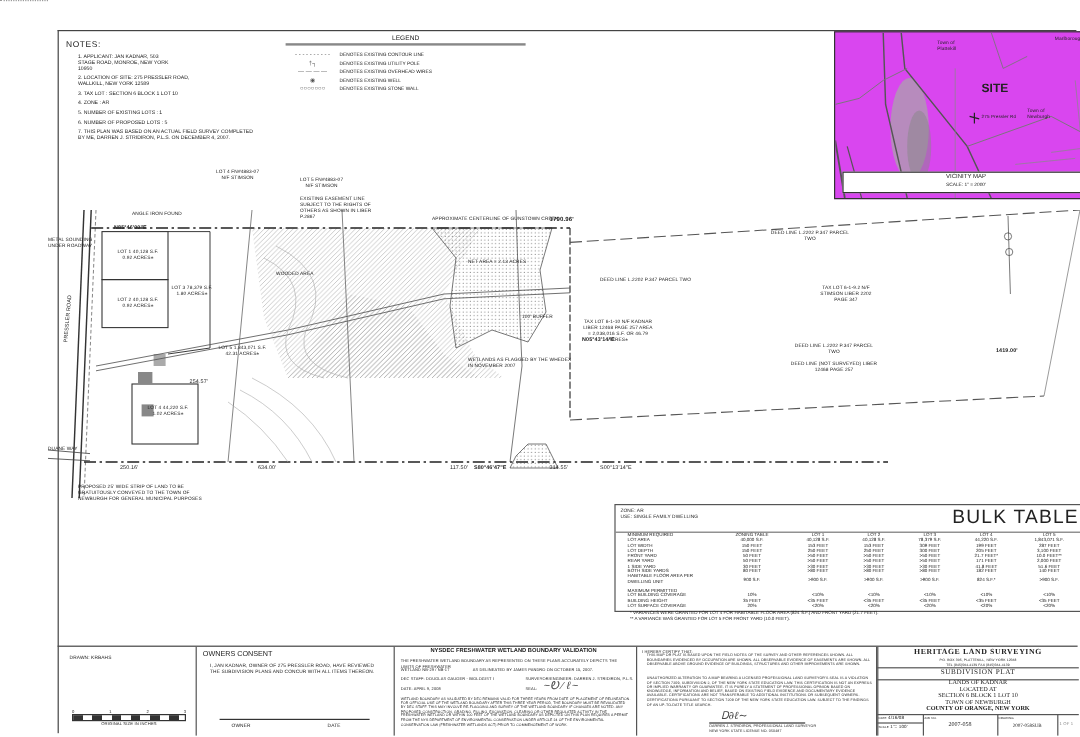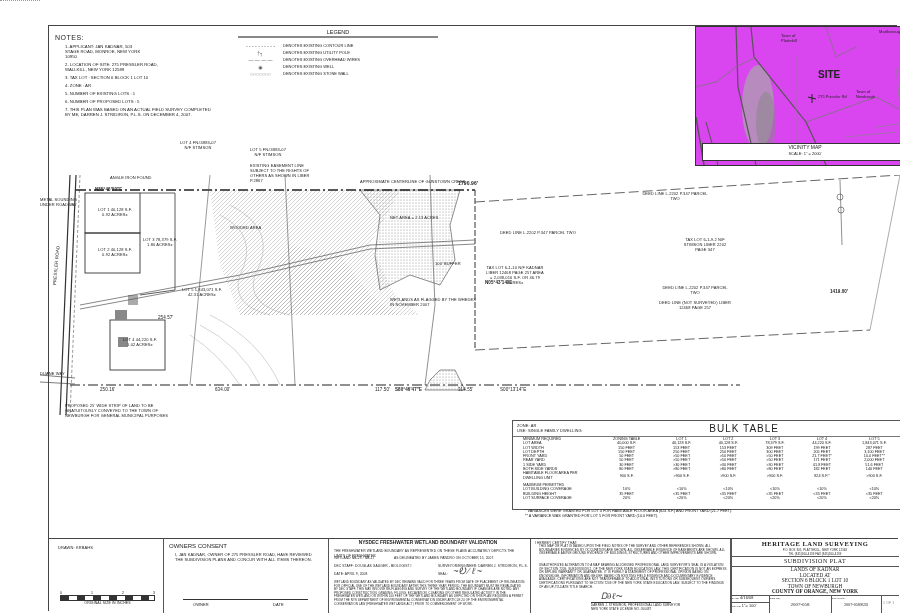--- a/index.html
+++ b/index.html
@@ -15,21 +15,21 @@
   .legend .row{display:flex;align-items:center;height:7px;}
   .legend .sym{width:45px;font-size:5px;color:#555;text-align:center;}
   .legend .txt{font-size:4px;text-transform:uppercase;}
   .vicinity{left:695px;top:26px;width:218px;height:138px;border:1.2px solid #333;background:#d946ef;overflow:hidden;}
   .vicinity .title-box{position:absolute;left:6px;right:6px;bottom:4px;height:16px;border:1px solid #333;background:#fff;text-align:center;}
   .vicinity .title-box div{font-size:5px;line-height:7px;}
   .site-label{position:absolute;left:122px;top:42px;font-size:10px;font-weight:bold;}
   .plat{left:40px;top:175px;width:860px;height:240px;}
   .bulk{left:512px;top:420px;width:390px;height:88px;border:1px solid #555;background:#fff;}
   .bulk .hdr{display:flex;justify-content:space-between;padding:2px 4px;border-bottom:1px solid #777;}
-  .bulk .hdr .ttl{font-size:10px;letter-spacing:1px;margin-right:120px;}
+  .bulk .hdr .ttl{font-size:16px;letter-spacing:1px;}
   .bulk table{border-collapse:collapse;width:100%;}
   .bulk td,.bulk th{font-size:3.8px;line-height:4.3px;padding:0 2px;text-transform:uppercase;font-weight:normal;white-space:nowrap;text-align:center;}
   .bulk td:first-child,.bulk th:first-child{text-align:left;padding-left:10px;}
   .footnotes{left:525px;top:509px;width:380px;}
   .footnotes div{font-size:3.8px;line-height:5px;text-transform:uppercase;}
   .titleblock{left:48px;top:538px;width:850px;height:74px;border-top:1.5px solid #444;}
   .tb-cell{position:absolute;top:0;bottom:0;border-right:1px solid #555;}
   .sig{font-family:"DejaVu Serif",serif;font-style:italic;font-size:9px;}
   .serif{font-family:"Liberation Serif",serif;}
 </style>

